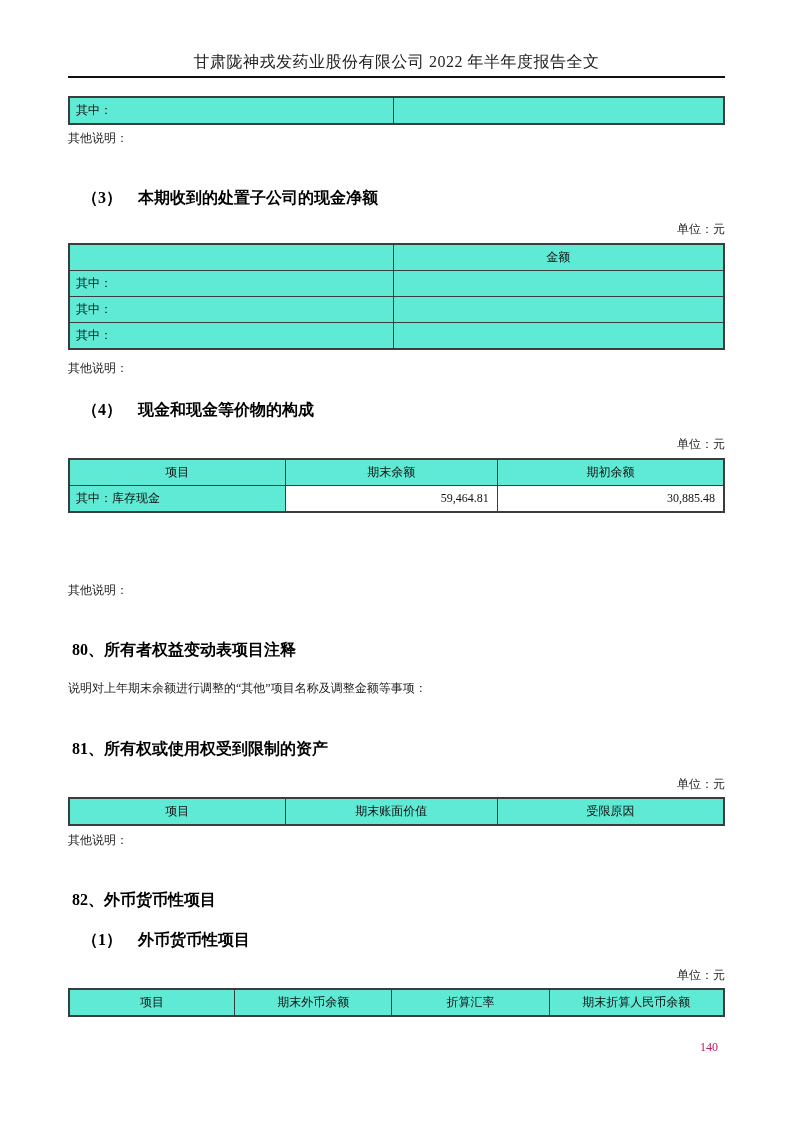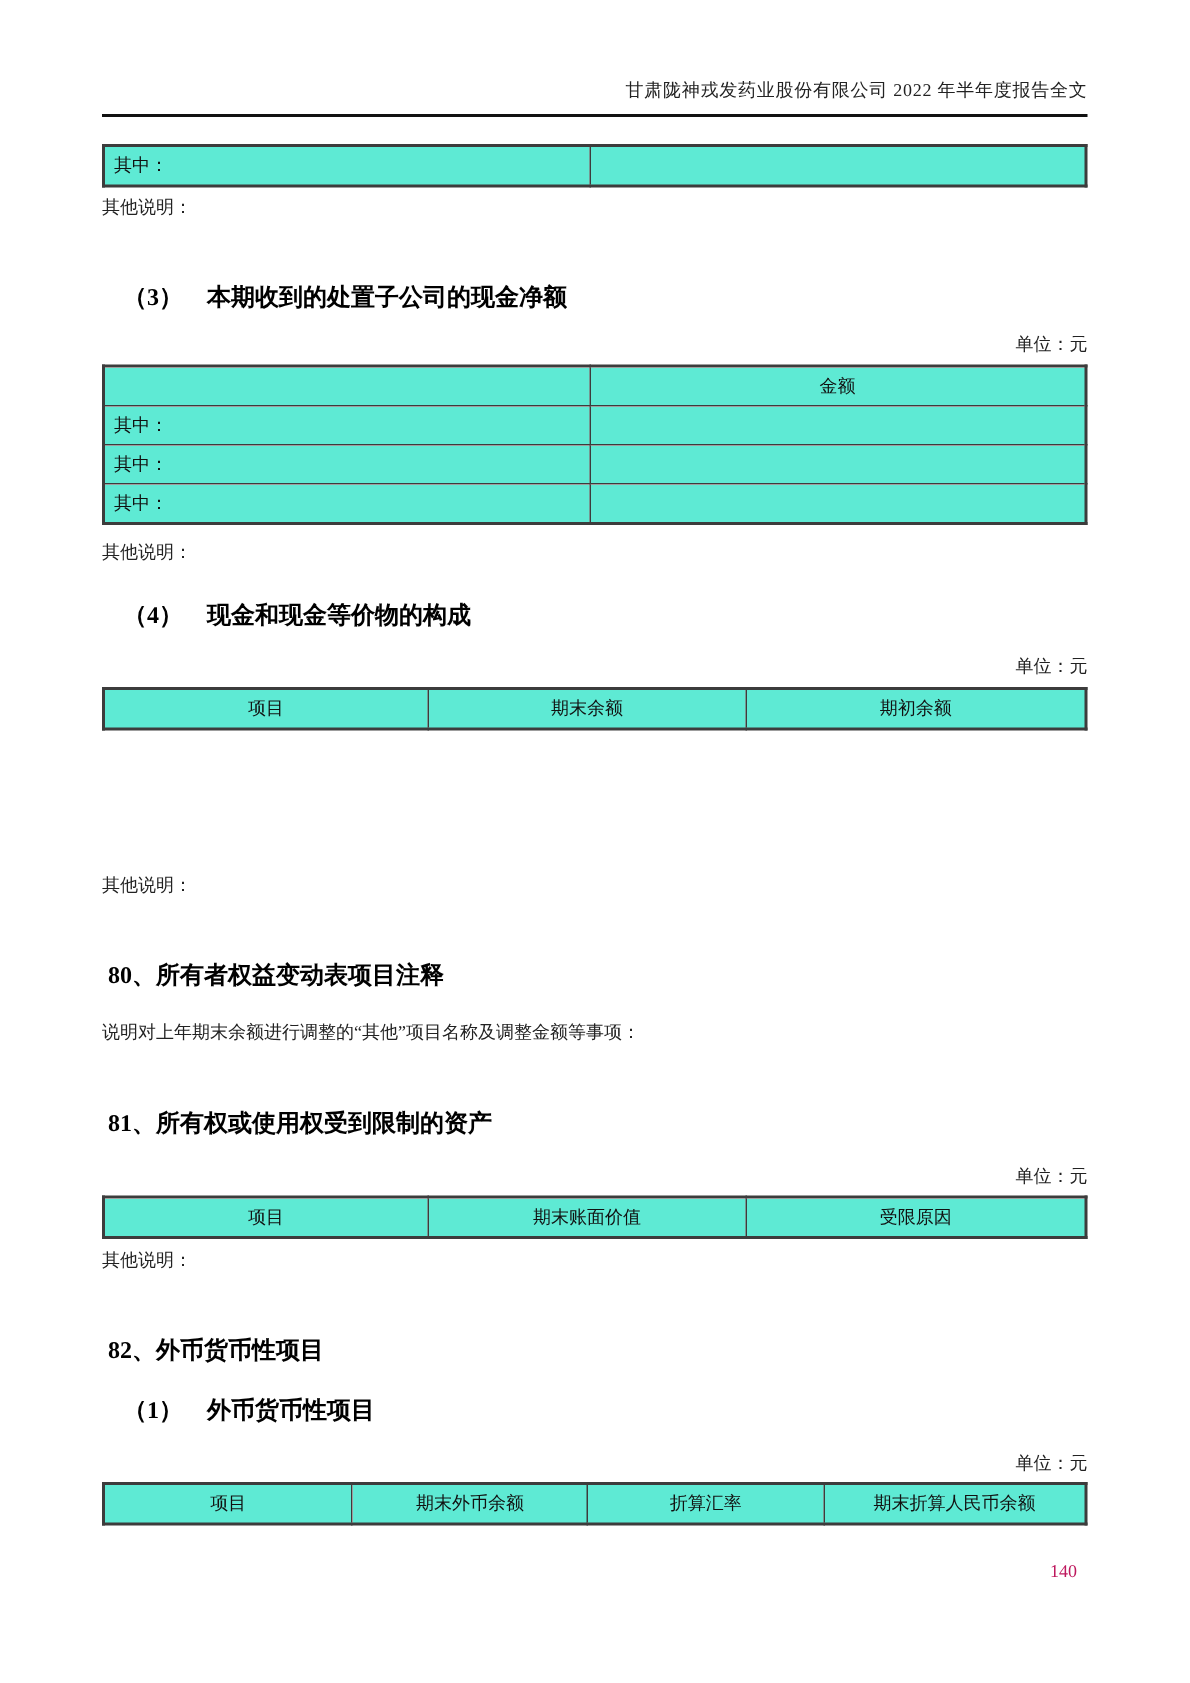--- a/index.html
+++ b/index.html
@@ -4,21 +4,21 @@
 <style>
   html,body{margin:0;padding:0;}
   body{
     width:793px;height:1122px;background:#ffffff;position:relative;
     font-family:"Liberation Serif","DejaVu Serif",serif;
     color:#1a1a1a;
   }
   .abs{position:absolute;}
   .content-x{left:68px;width:657px;}
   .doc-header{
-    top:52px;text-align:right;font-size:12px;letter-spacing:0.5px;color:#222;
+    top:52px;text-align:center;font-size:16px;letter-spacing:0.5px;color:#222;
   }
   .header-rule{
     top:76px;height:2px;background:#111;
   }
   table.rpt{
     border-collapse:collapse;table-layout:fixed;width:657px;
     font-size:12px;color:#111;
   }
   table.rpt td,table.rpt th{
     border:1px solid #3c3c3c;padding:0 6px;height:25px;
@@ -104,20 +104,25 @@
         <col style="width:33%">
         <col style="width:32.4%">
         <col style="width:34.6%">
       </colgroup>
     <tbody>
         <tr class="rowH22">
       <th class="gray tc">项目</th>
       <th class="gray tc">期末余额</th>
       <th class="gray tc">期初余额</th>
     </tr>
+    <tr class="rowH22">
+      <td class="gray tl">其中：库存现金</td>
+      <td class="tr2">59,464.81</td>
+      <td class="tr2">30,885.48</td>
+    </tr>
   </tbody>
     </table>
 </div>
 <div class="abs content-x note" style="top:582px;">其他说明：</div>
 
 <div class="abs heading" style="left:72px;top:640px;">80、所有者权益变动表项目注释</div>
 <div class="abs content-x note" style="top:680px;">说明对上年期末余额进行调整的“其他”项目名称及调整金额等事项：</div>
 
 <div class="abs heading" style="left:72px;top:739px;">81、所有权或使用权受到限制的资产</div>
 <div class="abs content-x unit" style="top:776px;">单位：元</div>

